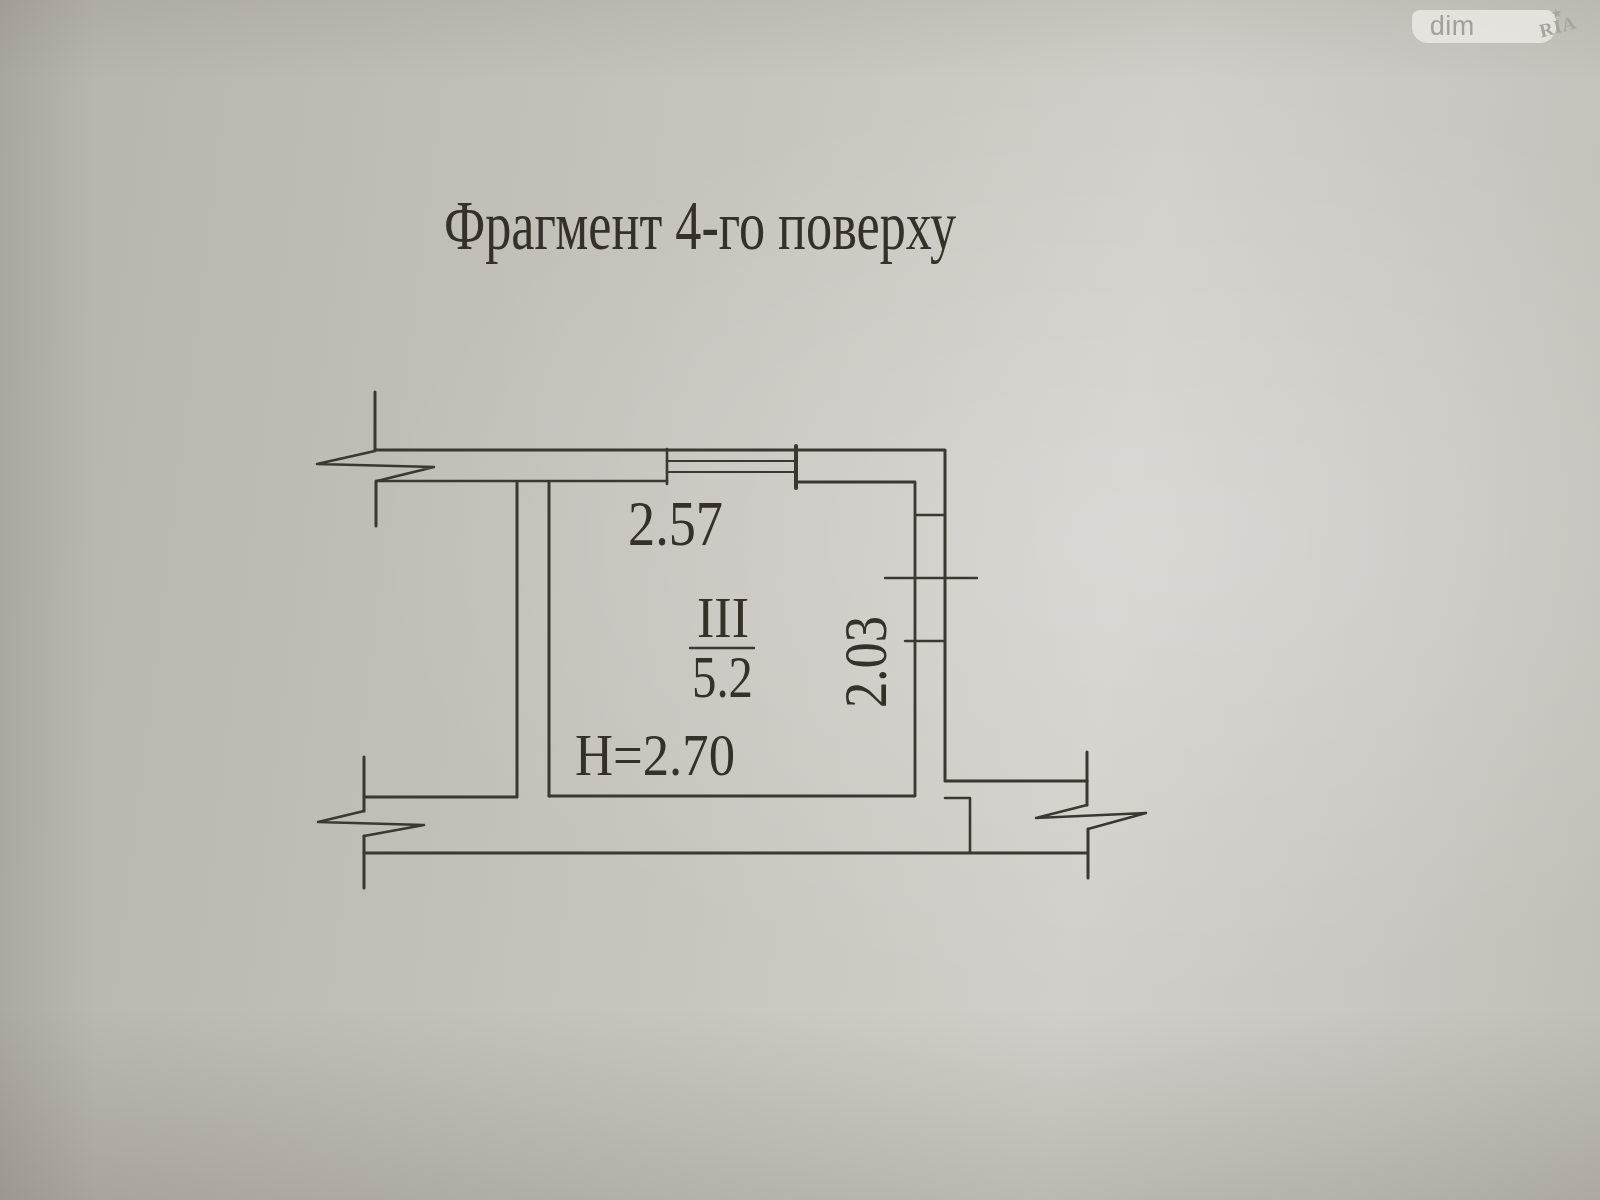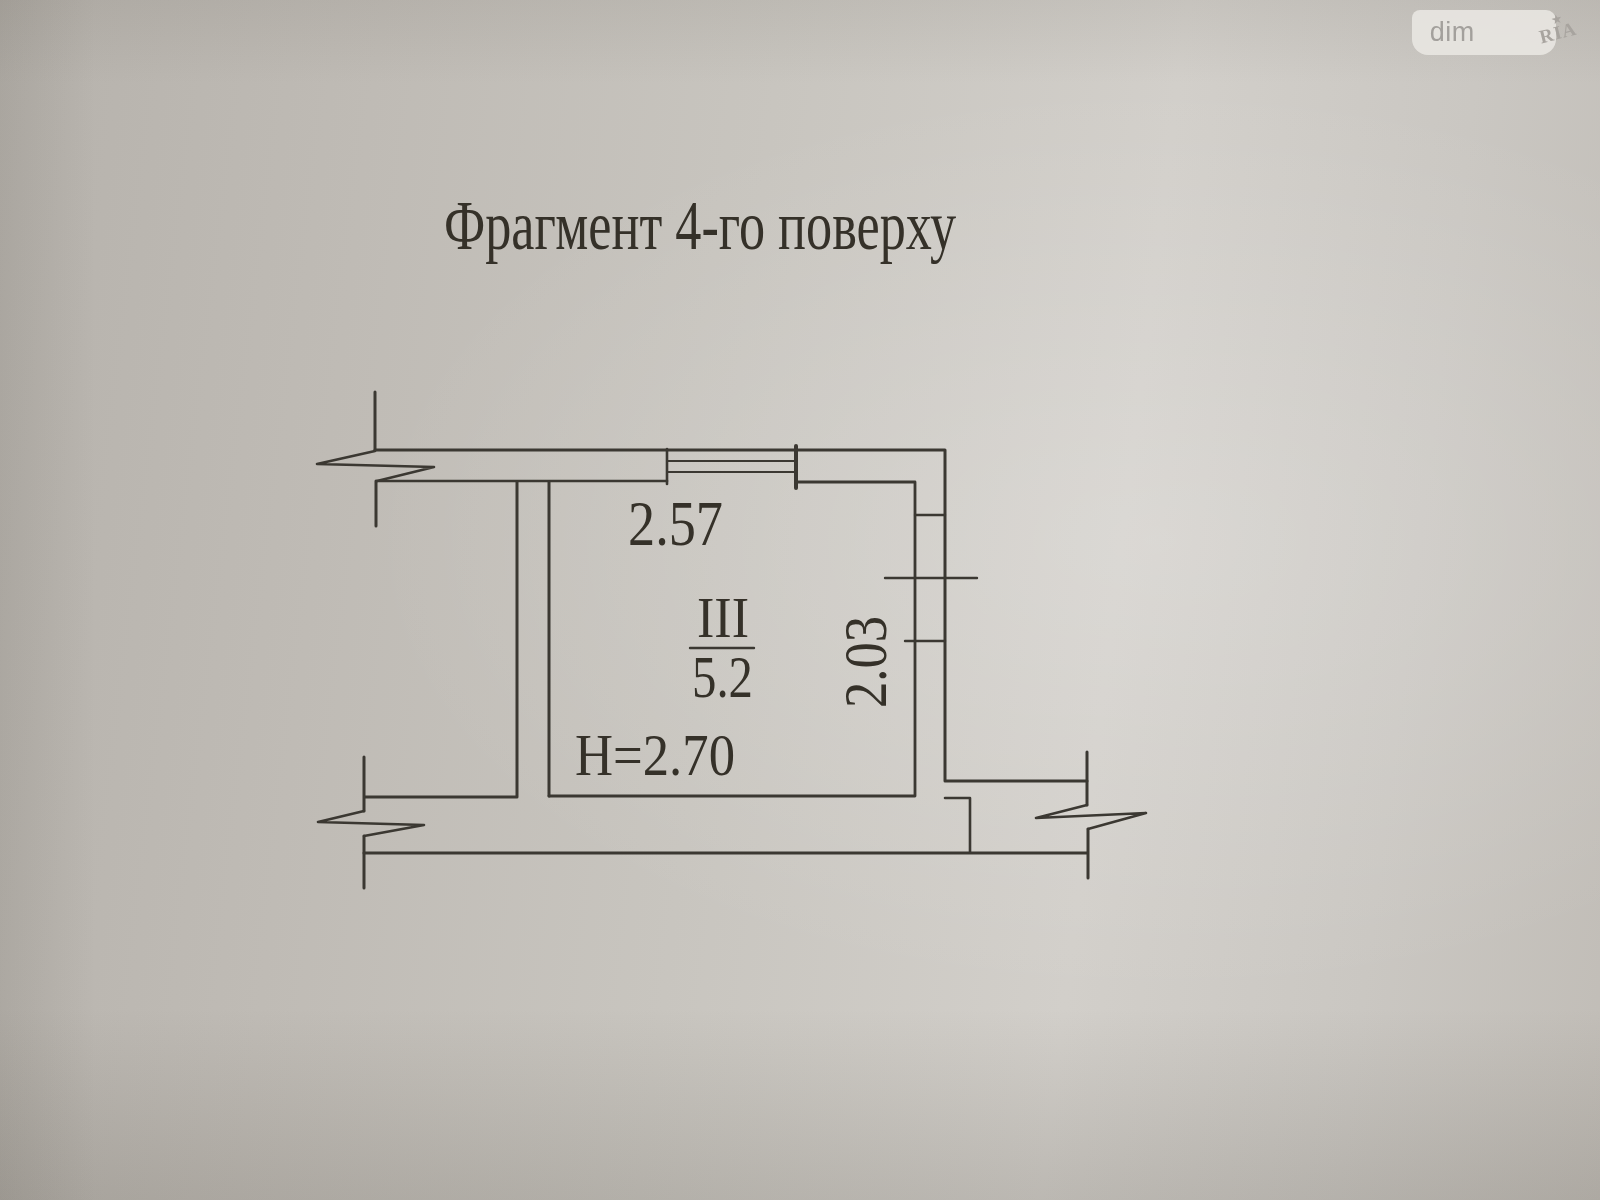--- a/index.html
+++ b/index.html
@@ -17,21 +17,21 @@
   .plan-svg{
     position:absolute;left:0;top:0;
     filter:blur(0.35px);
   }
   .plan-svg text{
     font-family:"Liberation Serif","DejaVu Serif",serif;
     fill:#353129;
   }
   .watermark{
     position:absolute;left:1412px;top:10px;
-    width:144px;height:45px;
+    width:144px;height:33px;
     background:rgba(233,231,227,0.88);
     border-radius:8px 10px 16px 16px;
     display:flex;align-items:center;
     font-family:"Liberation Sans","DejaVu Sans",sans-serif;
     gap:23px;
   }
   .wm-left{
     flex:0 0 56%;
     display:flex;align-items:center;justify-content:center;
     font-size:27px;line-height:1;

